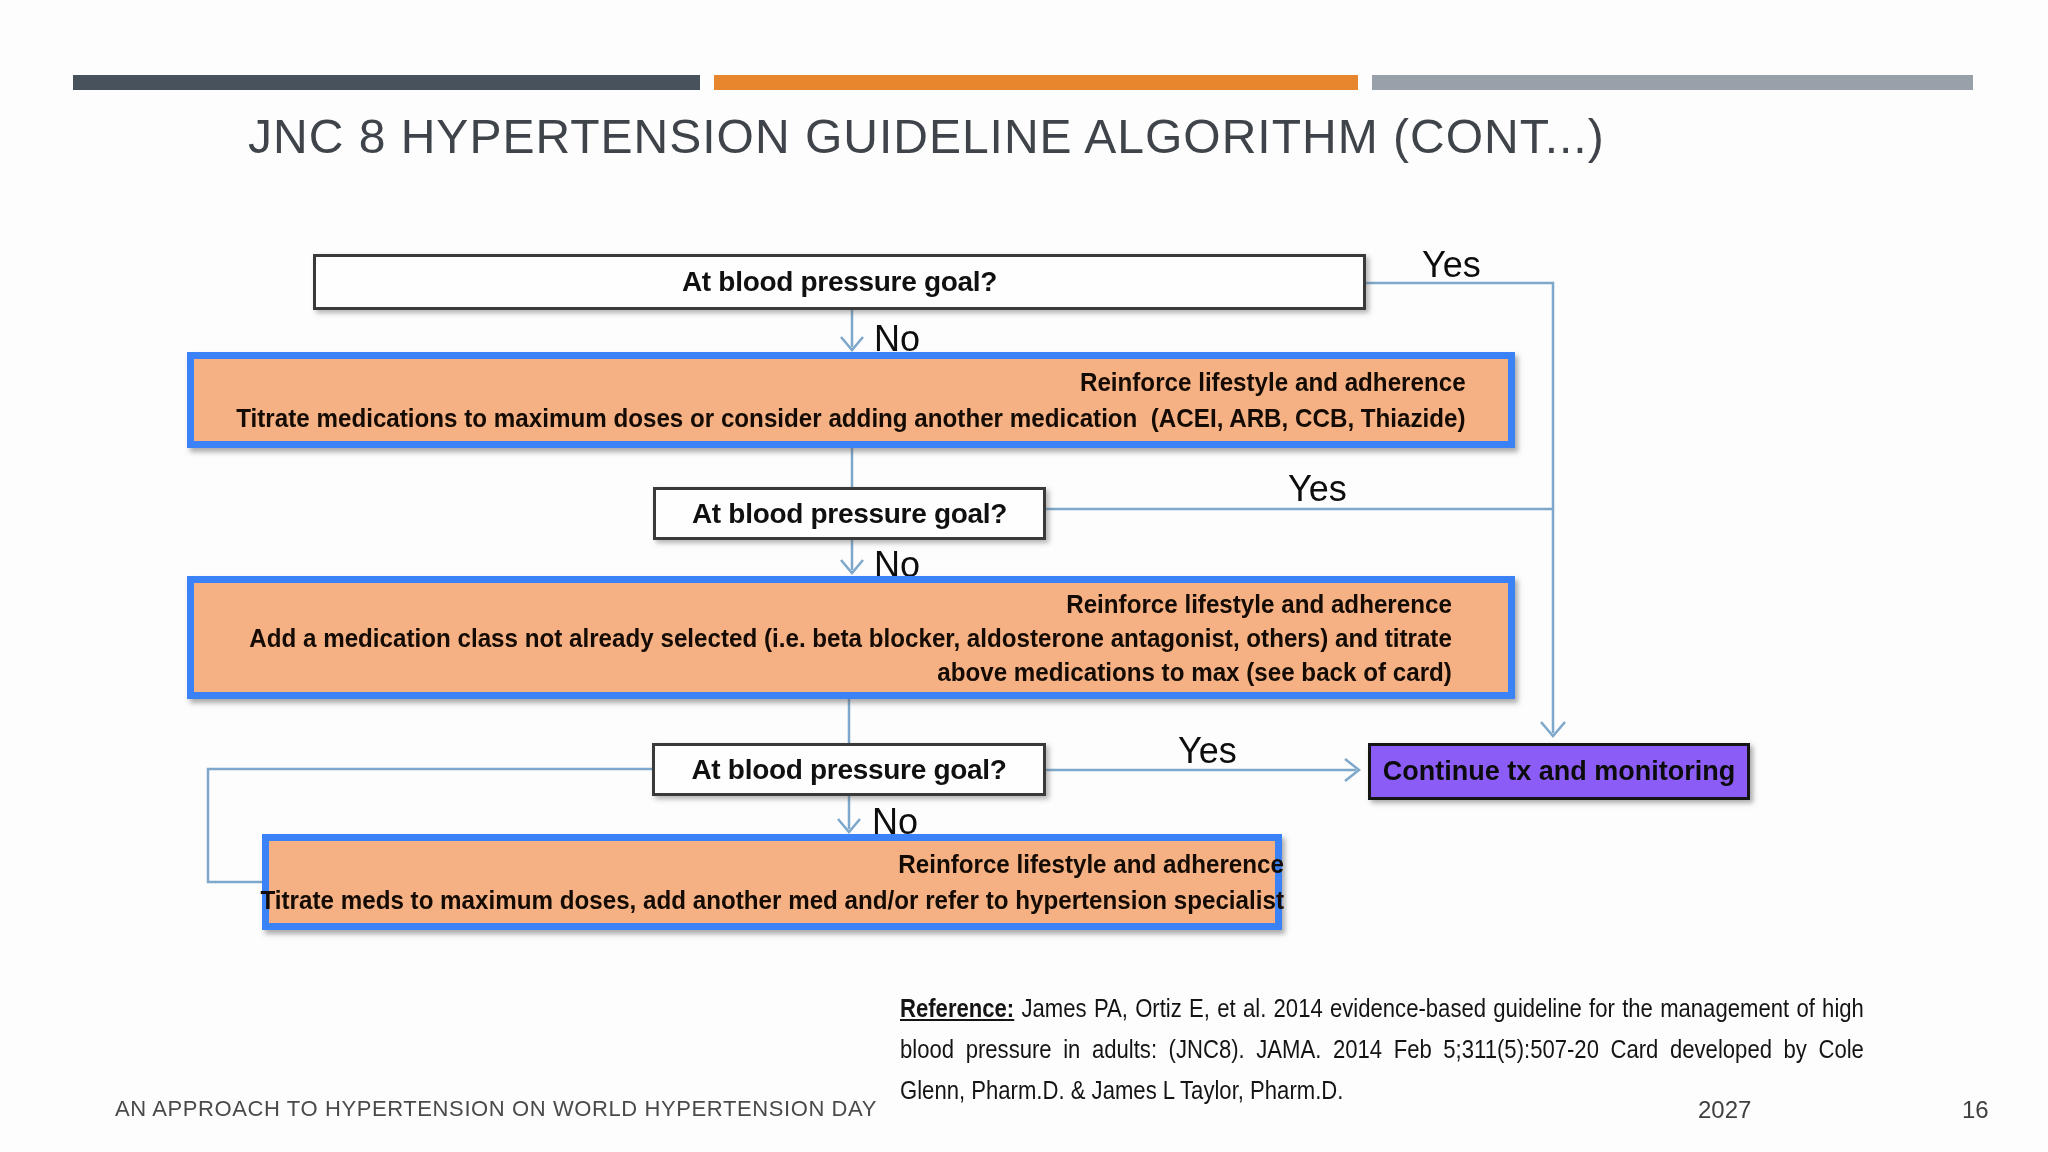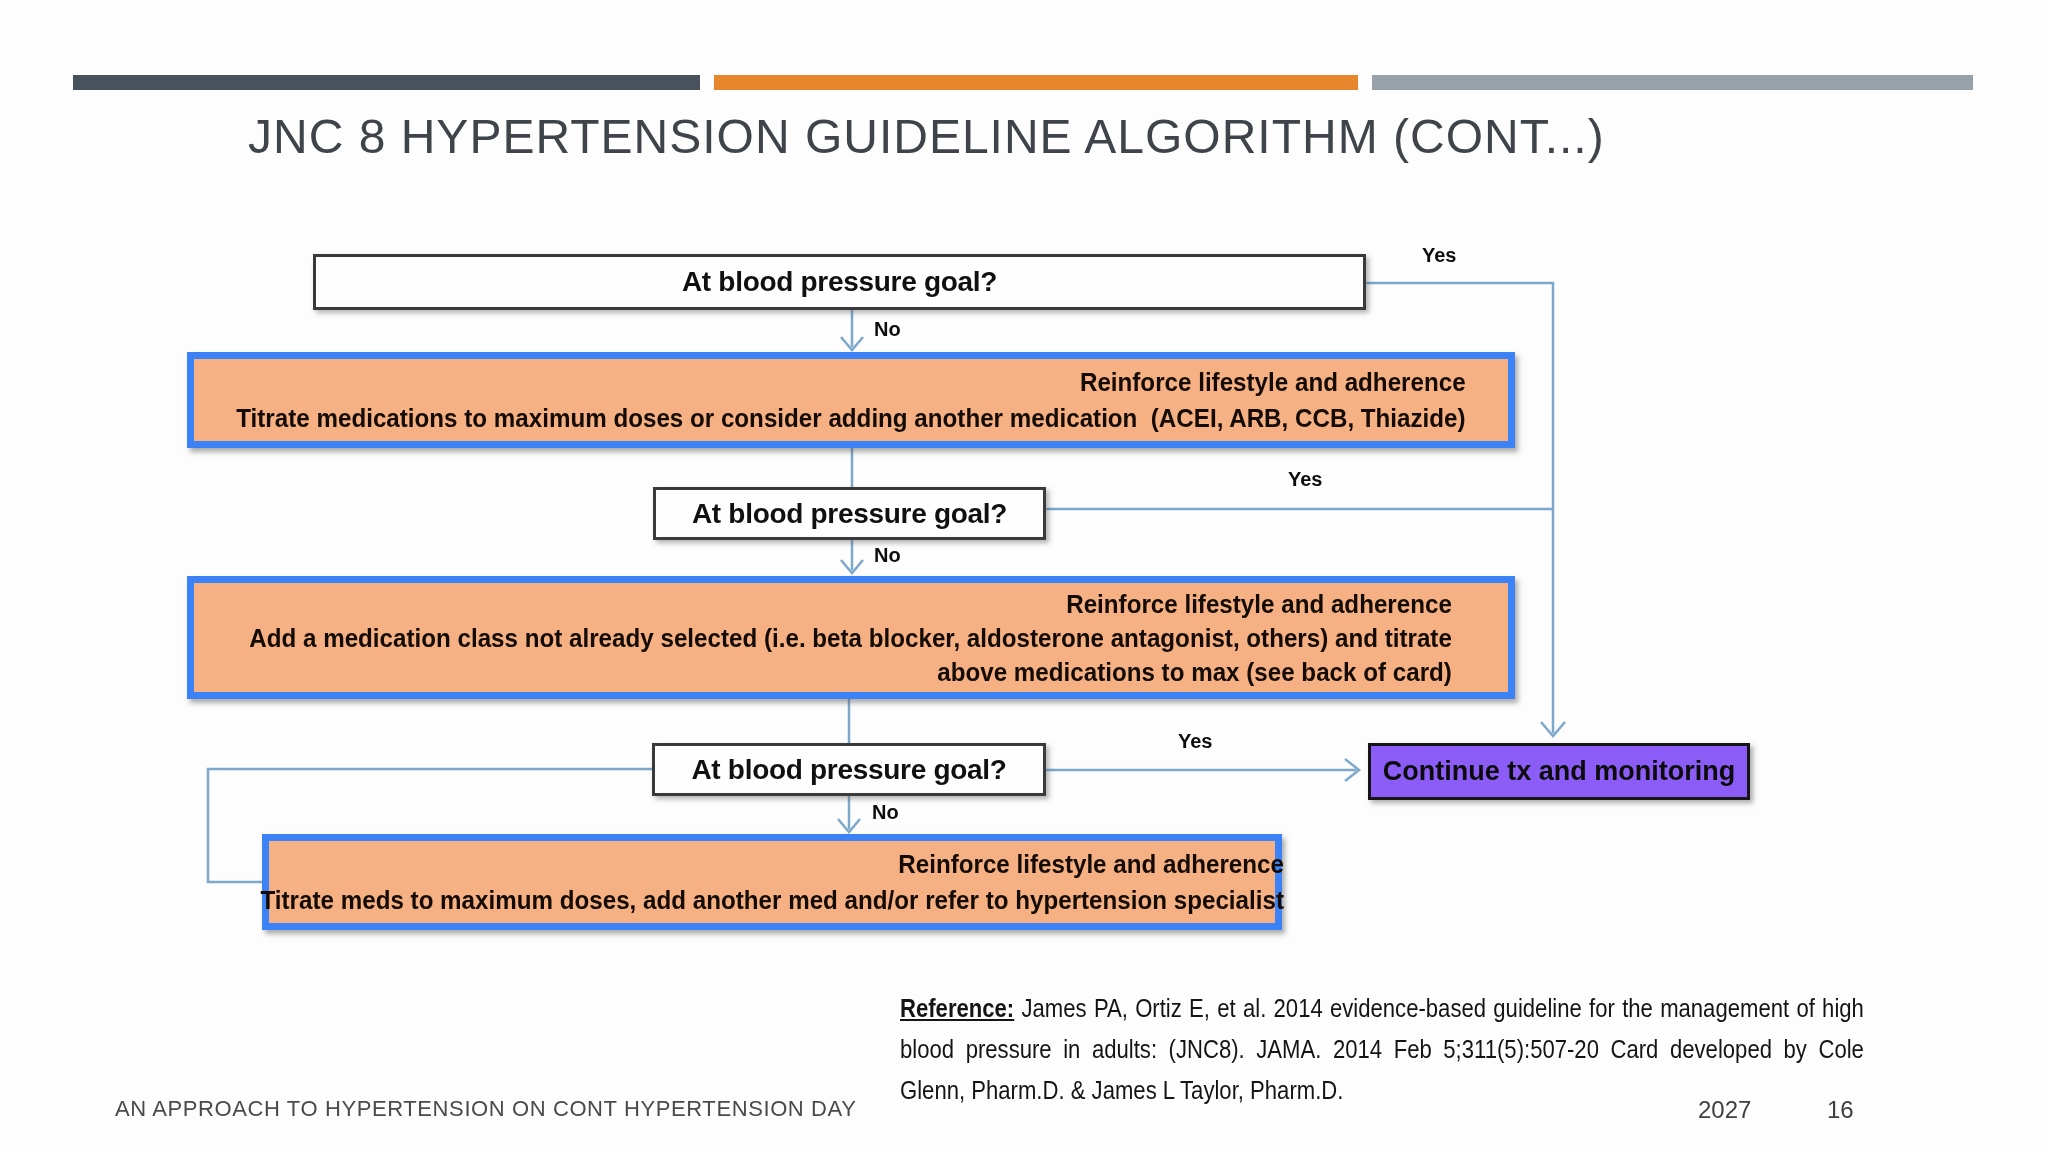--- a/index.html
+++ b/index.html
@@ -29,21 +29,21 @@
   }
   .action .inner { transform:scaleX(0.93); transform-origin:50% 50%; }
   .action .ln { white-space:pre; line-height:36px; }
   .action.three .ln { line-height:34px; }
   .terminal {
     background:#8b5cf6; border:3px solid #151515;
     box-shadow:3px 3px 5px rgba(90,90,90,.5);
     font-weight:bold; font-size:27px; color:#0c0c0c; white-space:nowrap;
   }
   .branch-label {
-    position:absolute; font-weight:bold; font-size:20px; color:#0d0d0d; white-space:nowrap;
+    position:absolute; font-weight:normal; font-size:36px; color:#0d0d0d; white-space:nowrap;
   }
   #reference {
     position:absolute; left:900px; top:988px; width:1134px;
     transform:scaleX(0.85); transform-origin:left top;
     font-size:26px; line-height:41px; color:#141414; text-align:justify;
   }
   #reference .ref-label { font-weight:bold; text-decoration:underline; }
   .footer-text { position:absolute; top:1096px; font-size:22px; color:#4a4a4a;
                  letter-spacing:0.6px; white-space:nowrap; }
   #footer-year, #footer-page { font-size:24px; color:#3f3f3f; letter-spacing:0; }
@@ -117,17 +117,17 @@
     <div class="inner">
       <div class="ln">Reinforce lifestyle and adherence</div>
       <div class="ln">Titrate meds to maximum doses, add another med and/or refer to hypertension specialist</div>
     </div>
   </div>
 
   <div id="reference">
     <span class="ref-label">Reference:</span><span> James PA, Ortiz E, et al. 2014 evidence-based guideline for the management of high blood pressure in adults: (JNC8). JAMA. 2014 Feb 5;311(5):507-20 Card developed by Cole Glenn, Pharm.D. &amp; James L Taylor, Pharm.D.</span>
   </div>
 
-  <div class="footer-text" style="left:115px;">AN APPROACH TO HYPERTENSION ON CONT HYPERTENSION DAY</div>
+  <div class="footer-text" style="left:115px;">AN APPROACH TO HYPERTENSION ON WORLD HYPERTENSION DAY</div>
   <div class="footer-text" id="footer-year" style="left:1698px;">2027</div>
-  <div class="footer-text" id="footer-page" style="left:1827px;">16</div>
+  <div class="footer-text" id="footer-page" style="left:1962px;">16</div>
 
 </div>
 
 </body></html>

